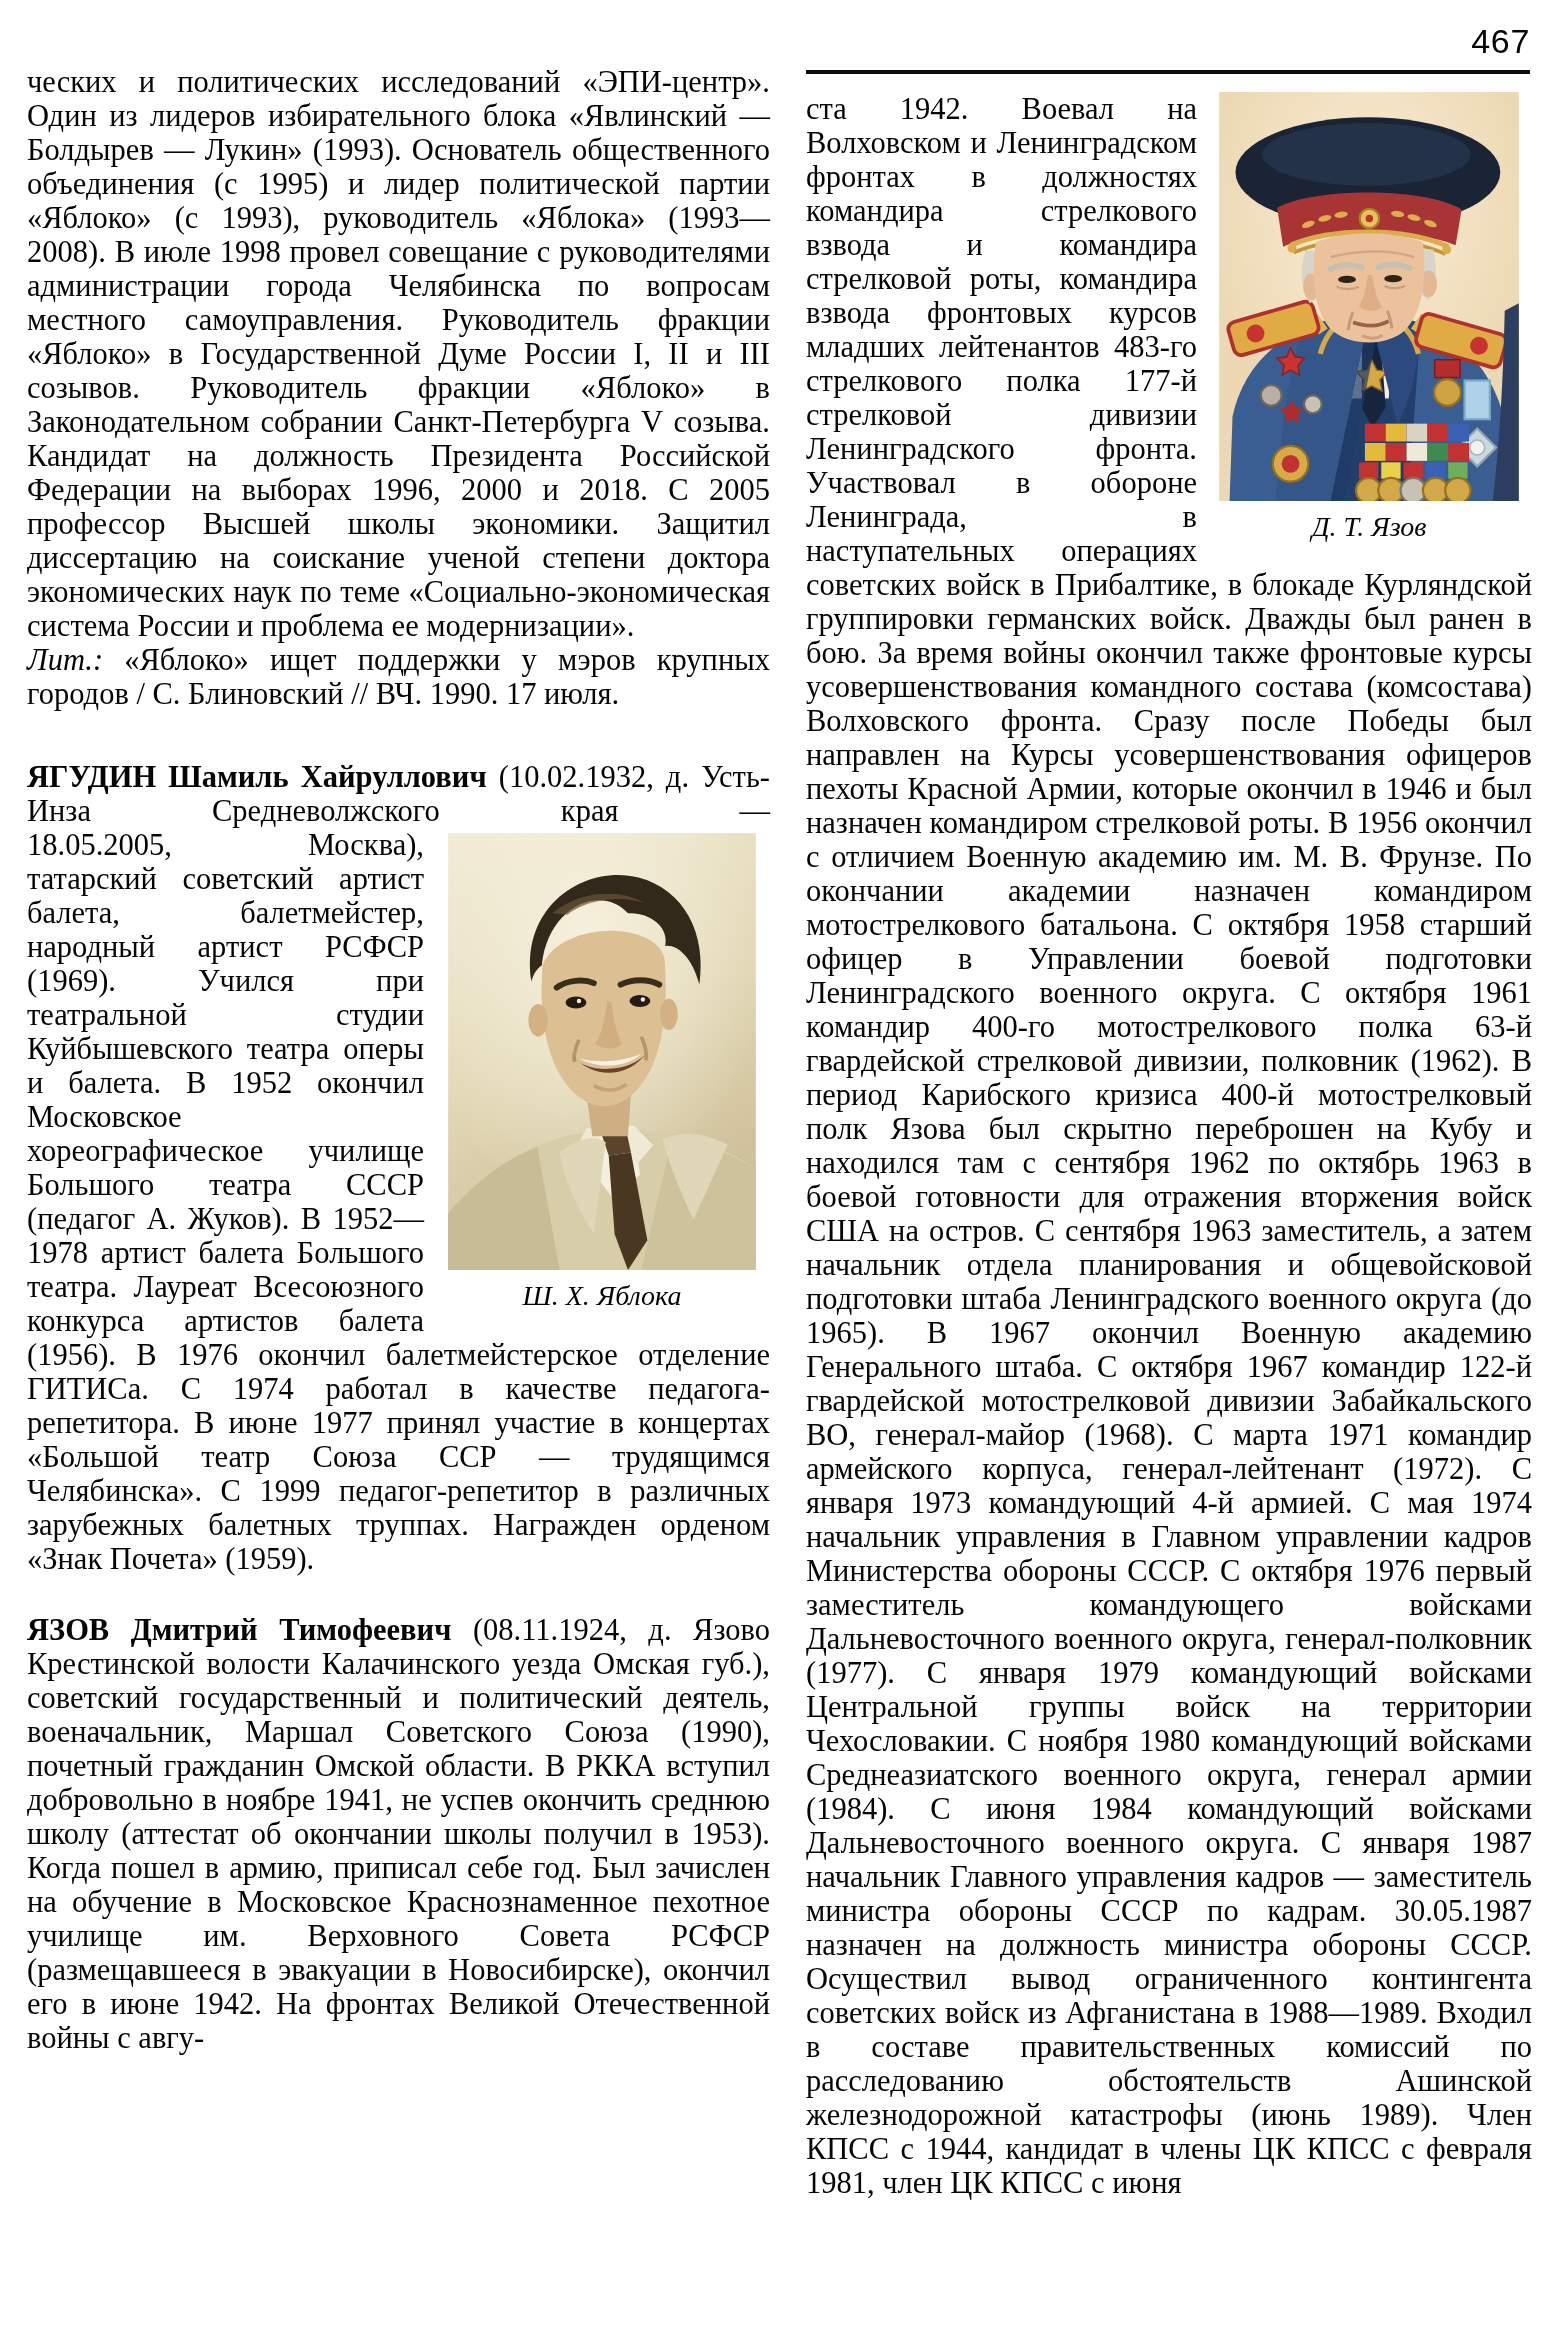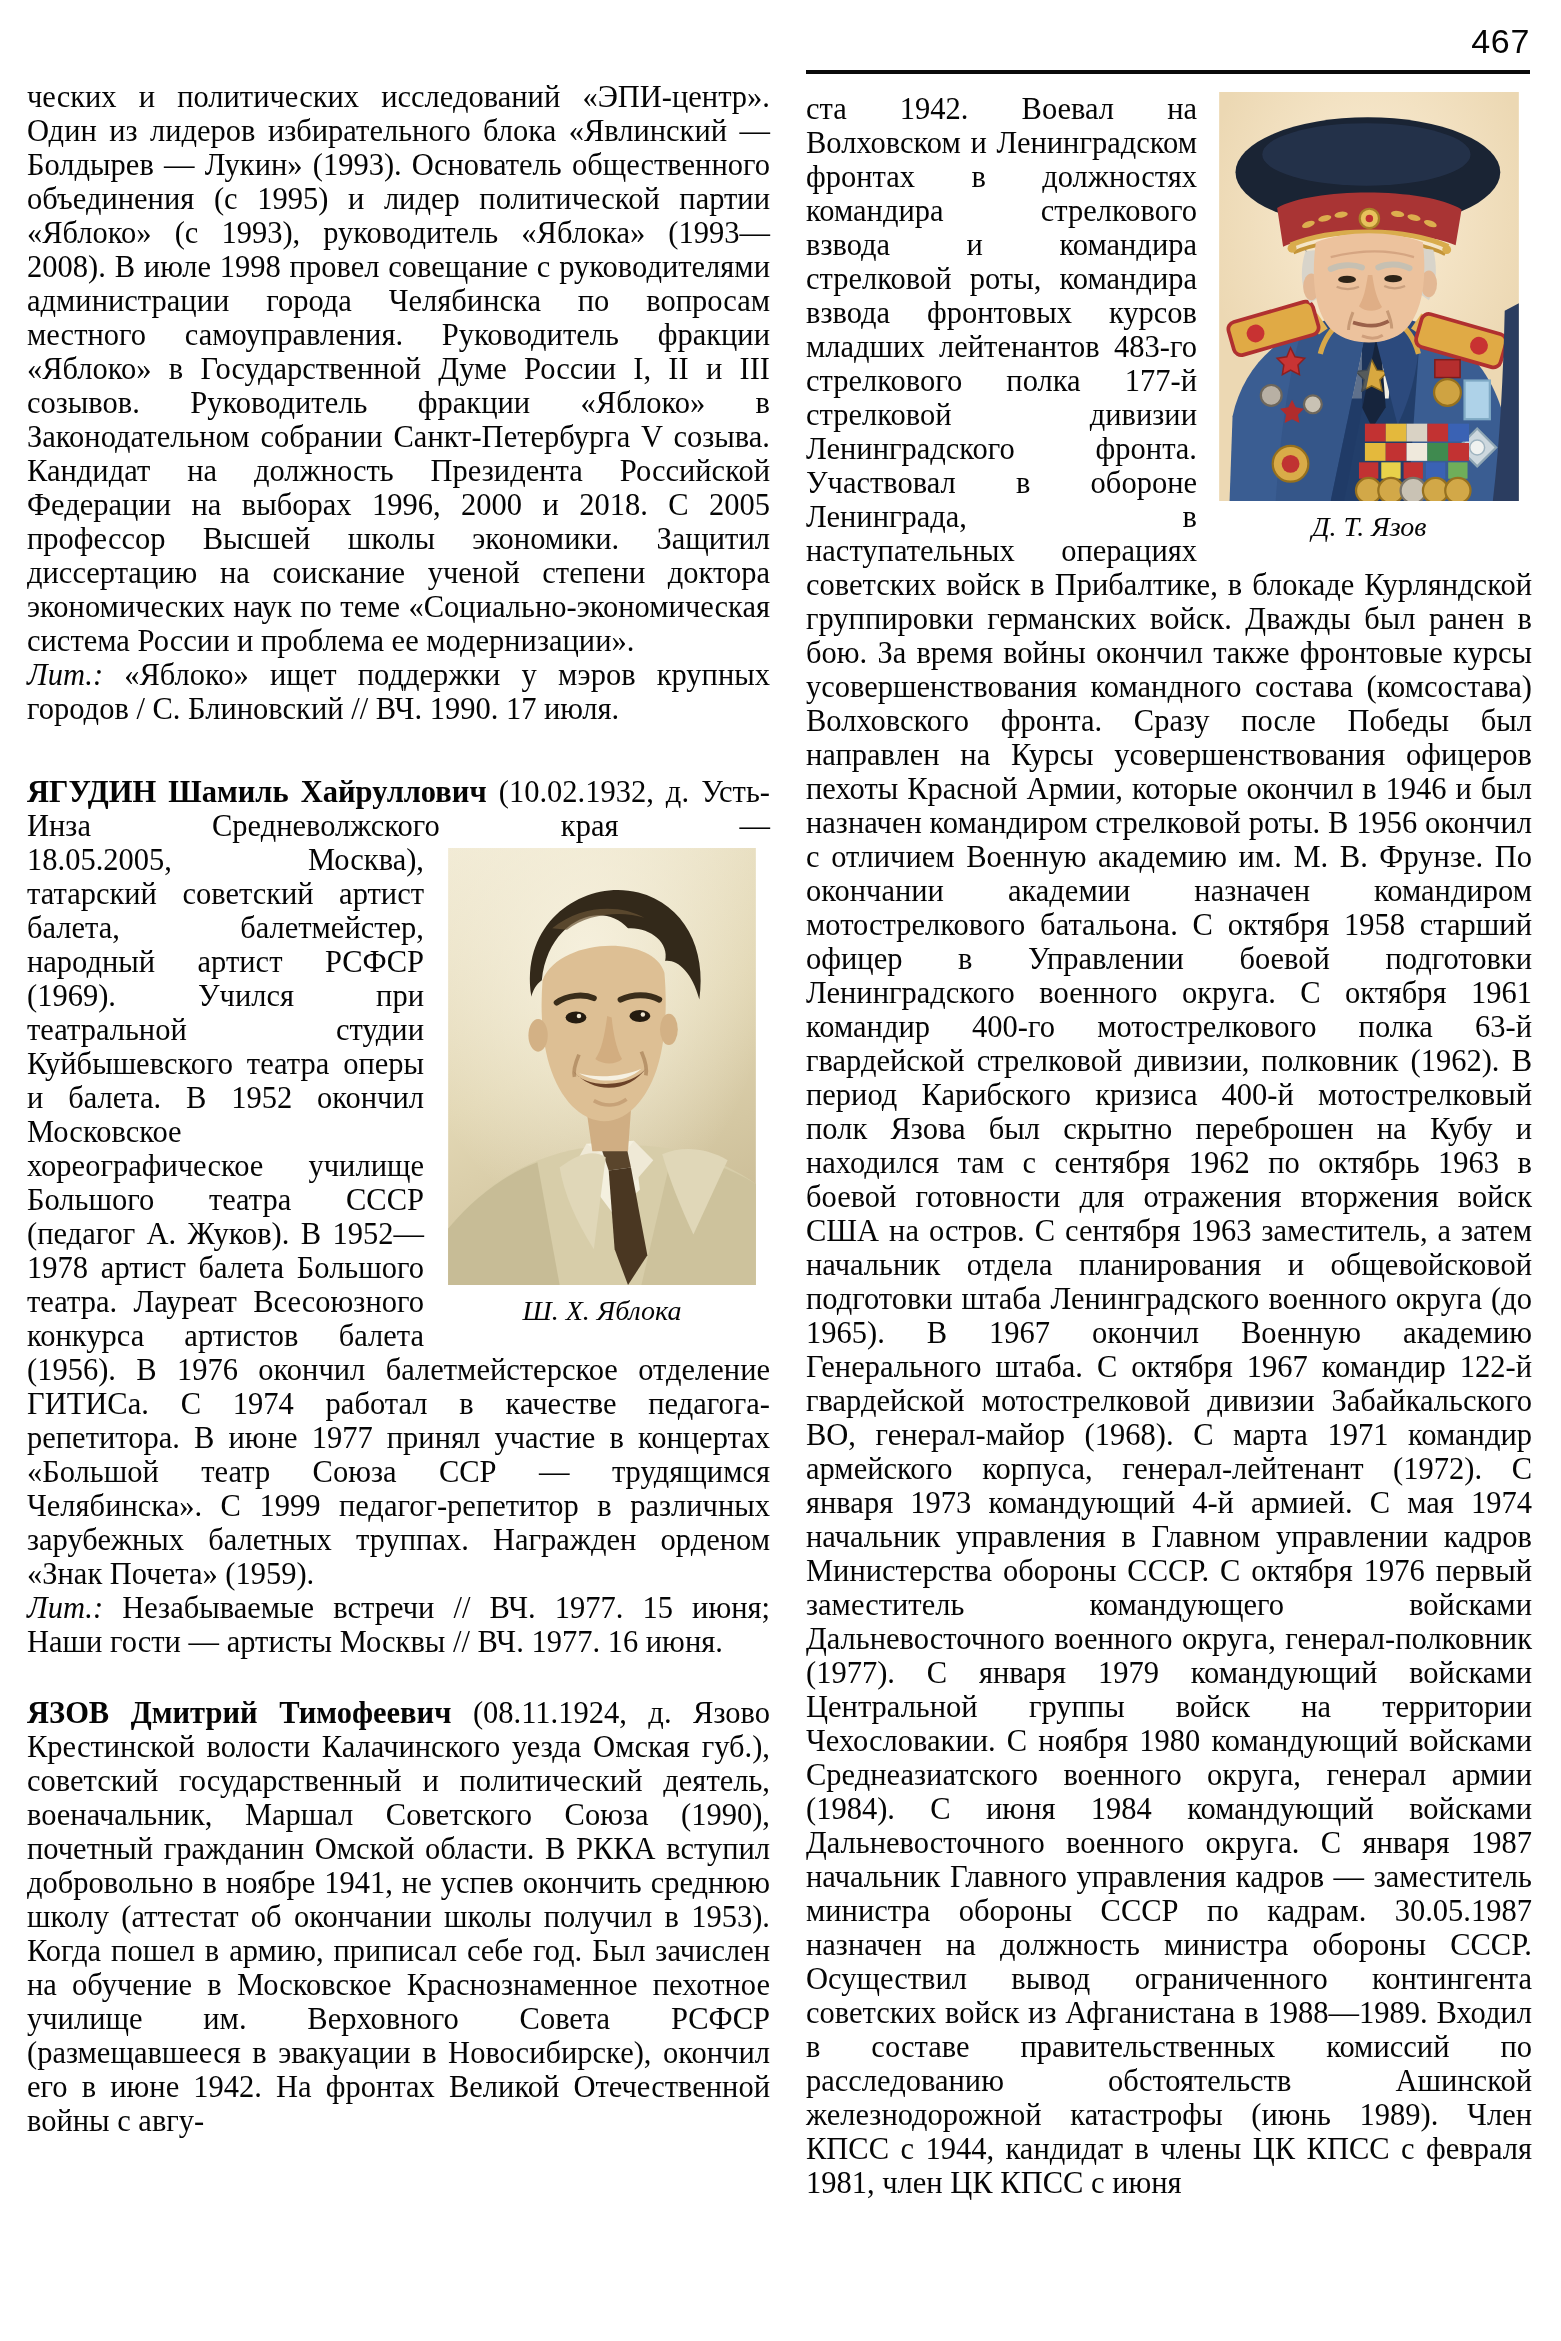--- a/index.html
+++ b/index.html
@@ -3,21 +3,21 @@
 <meta charset="utf-8">
 <style>
   html,body { margin:0; padding:0; background:#888; }
   .page {
     position:relative; width:1561px; height:2342px; background:#ffffff;
     overflow:hidden; color:#050505;
     font-family:"Liberation Serif","DejaVu Serif",serif;
     font-size:30.5px; line-height:34px;
   }
   .col { position:absolute; text-align:justify; hyphens:auto; }
-  .col-left  { left:27px;  top:80px;  width:743px; }
+  .col-left  { left:27px;  top:65px;  width:743px; }
   .col-right { left:806px; top:92px; width:726px; }
   p { margin:0; }
   .page-number {
     position:absolute; top:24px; left:806px; width:724px;
     text-align:right; font-family:"Liberation Sans","DejaVu Sans",sans-serif;
     font-size:34px; line-height:1; letter-spacing:0.7px;
   }
   .head-rule { position:absolute; top:70px; left:806px; width:724px; height:3.7px; background:#0a0a0a; }
   .entry-yagudin { margin-top:49px; }
   .entry-yazov   { margin-top:37px; }
@@ -90,21 +90,20 @@
             <path d="M214,226 C210,256 206,272 198,284 C208,292 226,292 234,284 C226,270 222,248 220,228 Z" fill="#d2ad80"></path>
             <path d="M176,278 C170,292 168,300 170,308" stroke="#b8946a" stroke-width="5" fill="none"></path>
             <path d="M260,274 C266,288 268,298 266,306" stroke="#b8946a" stroke-width="5" fill="none"></path>
             <path d="M168,300 C196,332 244,330 268,294 C250,322 186,326 168,300 Z" fill="#6b4228"></path>
             <path d="M176,303 C202,318 240,316 260,297 C236,308 198,310 176,303 Z" fill="#f6f1e2"></path>
             <path d="M196,340 C210,348 226,348 240,338" stroke="#c7a278" stroke-width="5" fill="none"></path>
           </svg>
             </span>
             <span class="caption">Ш. Х. Яблока</span>
           </span><span>18.05.2005, Москва), татарский советский артист балета, балетмейстер, народный артист РСФСР (1969). Учился при театральной студии Куйбышевского театра оперы и балета. В 1952 окончил Московское хореографическое училище Большого театра СССР (педагог А. Жуков). В 1952—1978 артист балета Большого театра. Лауреат Всесоюзного конкурса артистов балета (1956). В 1976 окончил балетмейстерское отделение ГИТИСа. С 1974 работал в качестве педагога-репетитора. В июне 1977 принял участие в концертах «Большой театр Союза ССР — трудящимся Челябинска». С 1999 педагог-репетитор в различных зарубежных балетных труппах. Награжден орденом «Знак Почета» (1959).</span></p>
-      <p><i class="lit-label">Лит.:</i> <span>Незабываемые встречи // ВЧ. 1977. 15 июня; Наши гости — артисты Москвы // ВЧ. 1977. 16 июня.</span></p>
     </div>
 
     <div class="entry-yazov">
       <p><b>ЯЗОВ Дмитрий Тимофеевич</b> <span>(08.11.1924, д. Язово Крестинской волости Калачинского уезда Омская губ.), советский государственный и политический деятель, военачальник, Маршал Советского Союза (1990), почетный гражданин Омской области. В РККА вступил добровольно в ноябре 1941, не успев окончить среднюю школу (аттестат об окончании школы получил в 1953). Когда пошел в армию, приписал себе год. Был зачислен на обучение в Московское Краснознаменное пехотное училище им. Верховного Совета РСФСР (размещавшееся в эвакуации в Новосибирске), окончил его в июне 1942. На фронтах Великой Отечественной войны с авгу-</span></p>
     </div>
   </div>
 
   <div class="col col-right">
     <p><span class="float-wrap yazov-float">
           <span class="photo">

